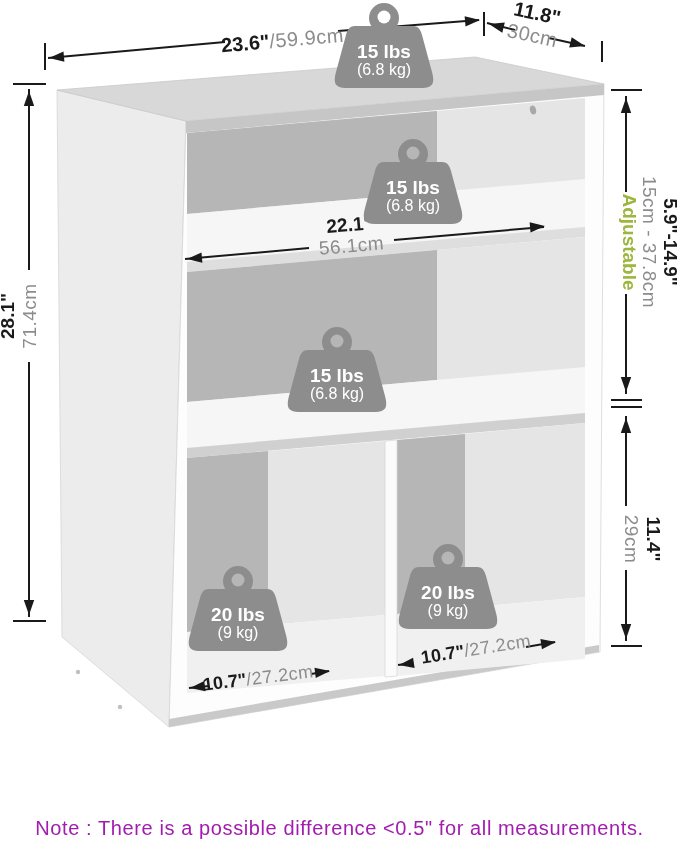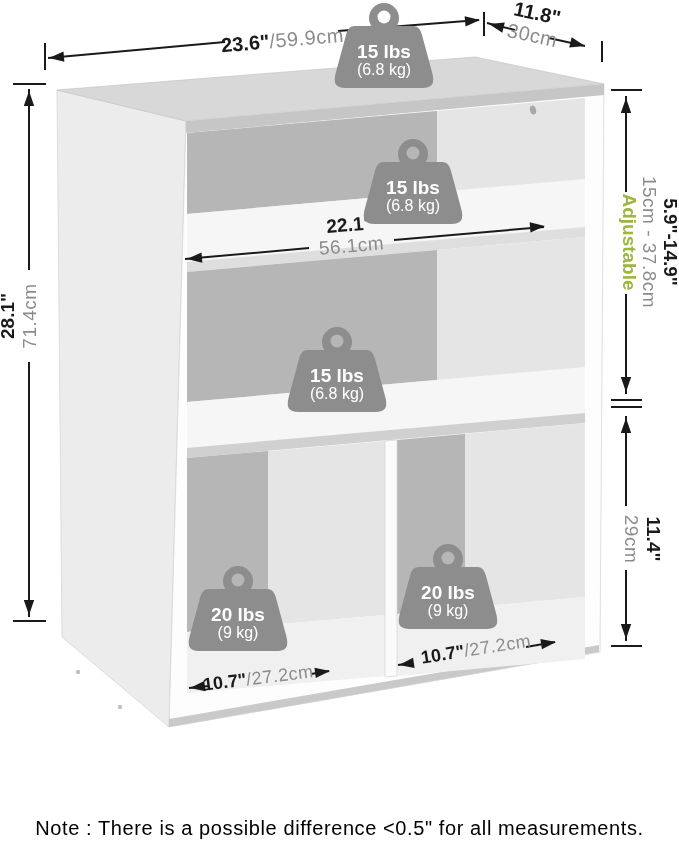--- a/index.html
+++ b/index.html
@@ -12,21 +12,21 @@
   .t-green{fill:#9cb63e;font-weight:700;}
   .fs20{font-size:20px;}
   .fs19{font-size:19px;}
   .fs18{font-size:18px;}
   .dim-line{stroke:#1a1a1a;stroke-width:2;fill:none;}
   .tick{stroke:#1a1a1a;stroke-width:2;}
   .badge{fill:#8d8d8d;}
   .badge-lbs{fill:#ffffff;font-weight:700;font-size:19px;text-anchor:middle;}
   .badge-kg{fill:#ffffff;font-size:16px;text-anchor:middle;}
   .note{position:absolute;left:0;right:0;top:817px;text-align:center;
-        font-size:20px;color:#000000;letter-spacing:.6px;}
+        font-size:20px;color:#a21caf;letter-spacing:.6px;}
 </style>
 </head>
 <body>
 
 <div class="stage">
 
 <svg width="679" height="843" viewBox="0 0 679 843">
   <defs>
     <path id="ah" d="M0,0 L-15,5.2 L-15,-5.2 Z" fill="#1a1a1a"></path>
   </defs>

